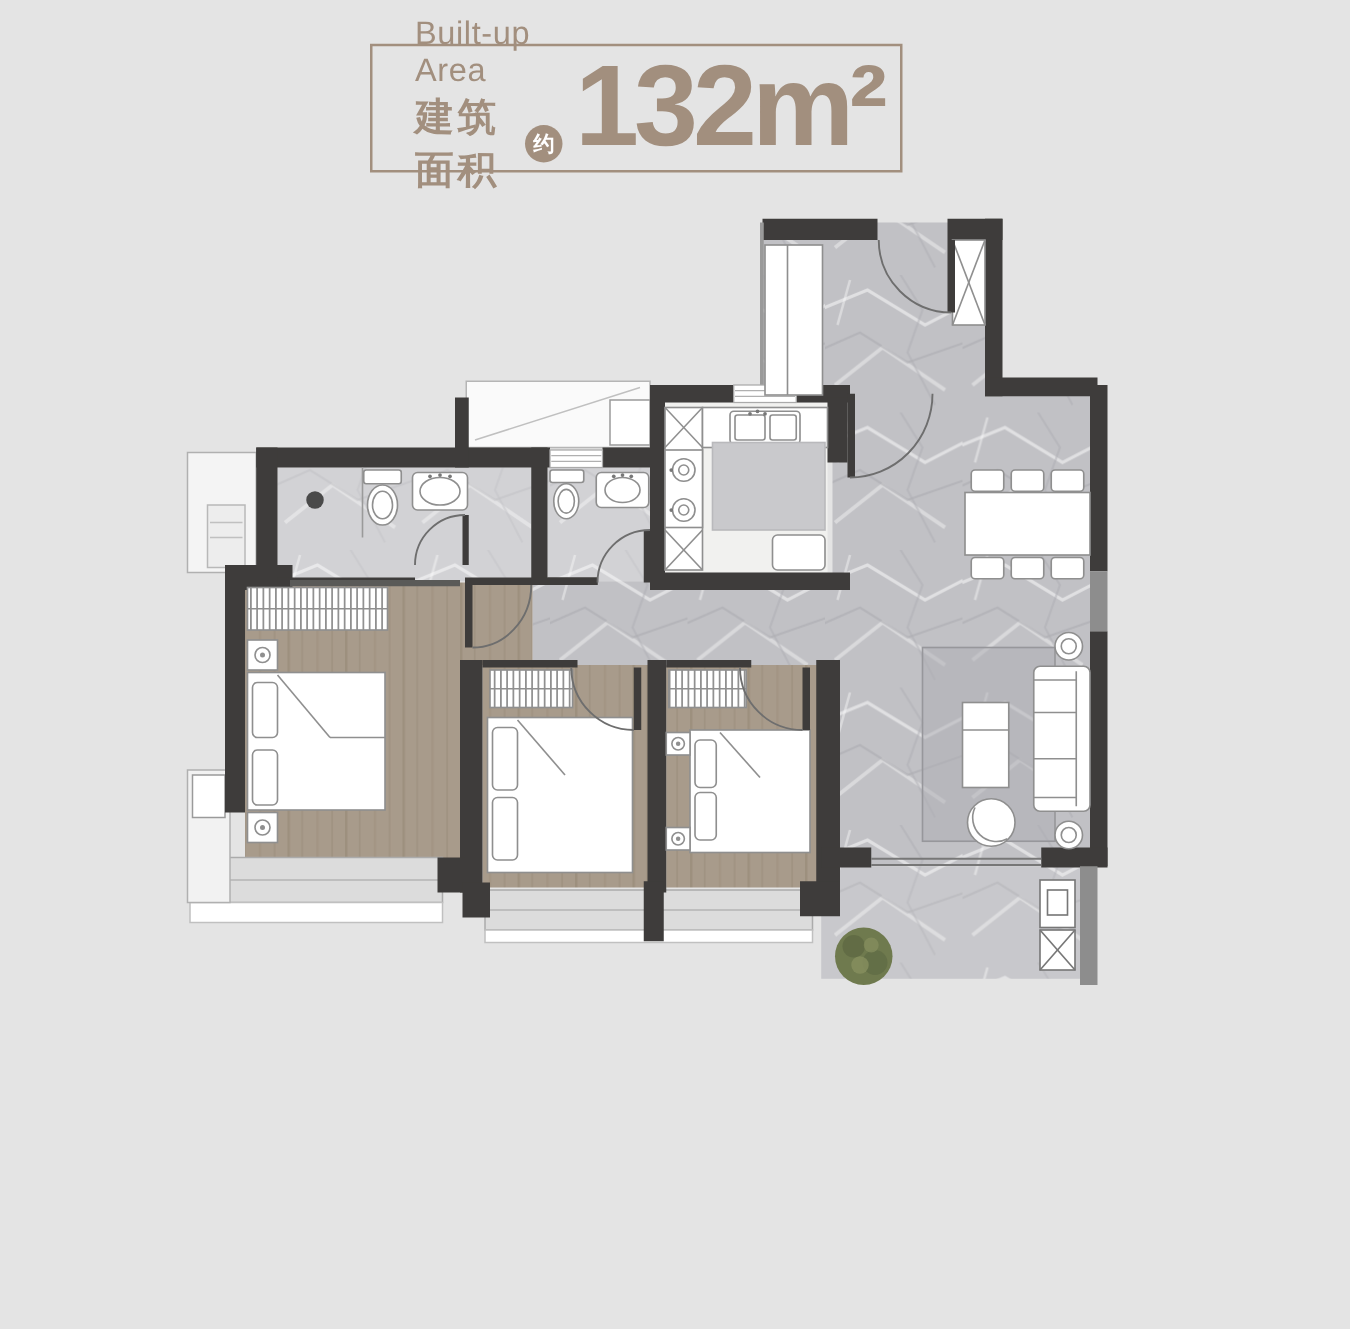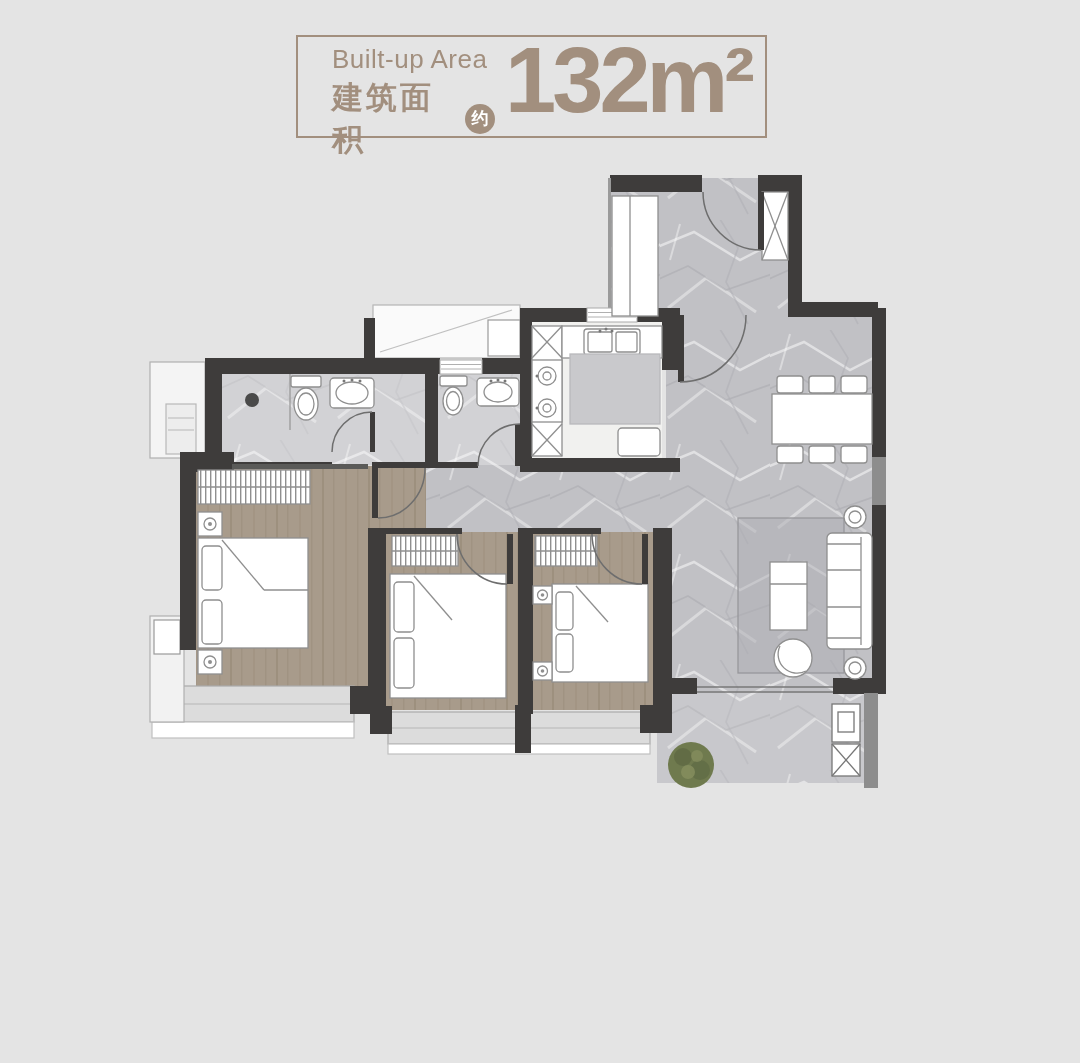--- a/index.html
+++ b/index.html
@@ -3,23 +3,23 @@
 <meta charset="utf-8">
 <style>
   html,body{margin:0;padding:0;}
   body{
     width:1080px;height:1063px;position:relative;overflow:hidden;
     background:#e4e4e4;
     font-family:"Liberation Sans", sans-serif;
   }
   svg.plan{position:absolute;left:0;top:0;}
   .title-box{
-    position:absolute;left:296px;top:35px;width:471px;height:103px;
+    position:absolute;left:296px;top:35px;width:426px;height:103px;
     border:2.5px solid #a28f7e;box-sizing:border-box;
-    display:flex;align-items:flex-start;justify-content:flex-start;
+    display:flex;align-items:center;justify-content:flex-start;
     padding:8px 14px 10px 34px;color:#a28f7e;
   }
   .title-left{display:flex;flex-direction:column;margin-bottom:2px;}
   .title-en{font-size:26px;letter-spacing:.5px;line-height:1.15;}
   .title-zh-row{display:flex;align-items:center;gap:7px;margin-top:2px;}
   .title-zh{font-size:31px;font-weight:bold;letter-spacing:3px;}
   .approx-badge{
     width:30px;height:30px;border-radius:50%;background:#a28f7e;color:#fff;
     font-size:17px;font-weight:bold;display:flex;align-items:center;justify-content:center;
     flex:0 0 auto;

